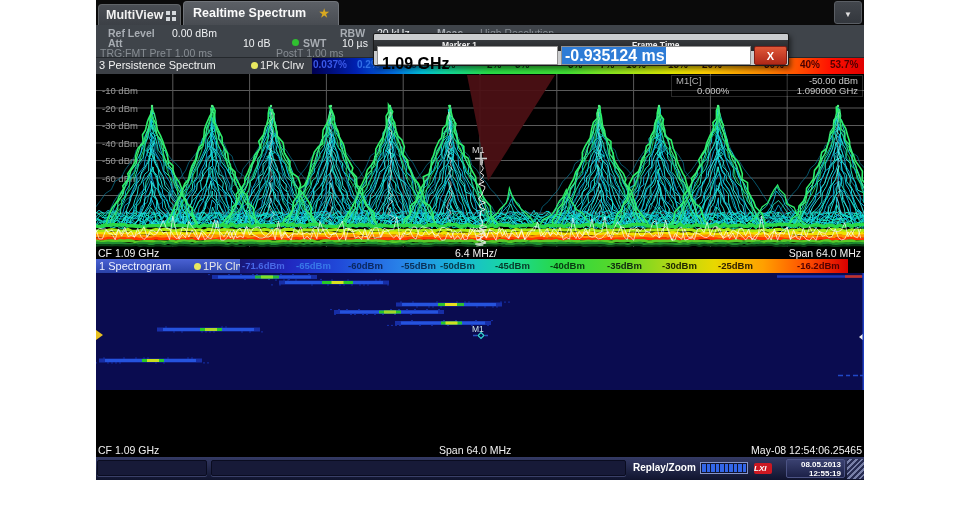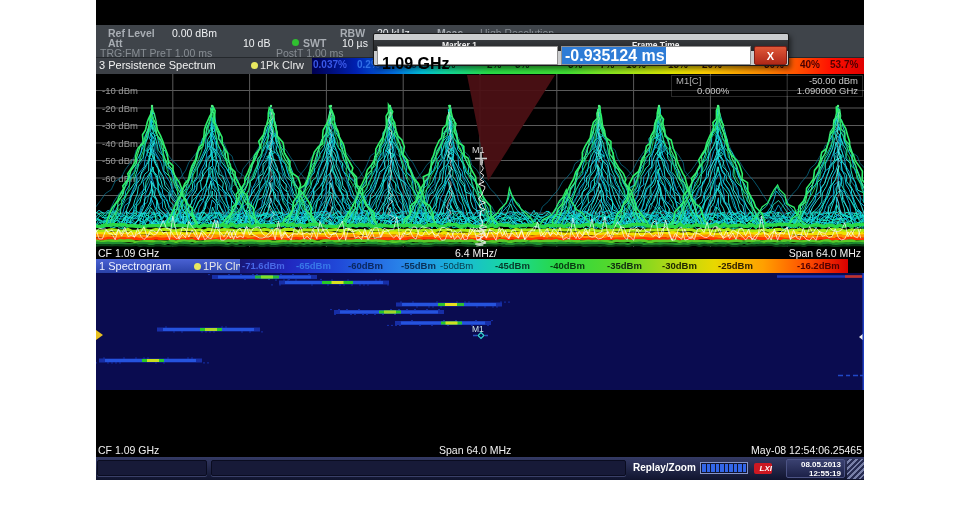--- a/index.html
+++ b/index.html
@@ -1,20 +1,30 @@
 <!DOCTYPE html>
 <html><head><meta charset="utf-8"><style>
 * {margin:0;padding:0;box-sizing:border-box}
 body {width:960px;height:512px;background:#fff;font-family:"Liberation Sans",sans-serif;overflow:hidden;position:relative}
 #ui {position:absolute;left:96px;top:0;width:768px;height:480px;background:#000}
 .lbl {color:#a8adb3}
 .val {color:#f0f2f4}
 </style></head><body>
 <div id="ui">
 
+  <div style="position:absolute;left:0;top:0;width:768px;height:25px;background:#0a0a0a">
+    <div style="position:absolute;left:2px;top:4px;width:83px;height:21px;background:linear-gradient(#4a4e54,#3c4046);border:1px solid #606468;border-bottom:none;border-radius:4px 4px 0 0;color:#f0f0f0;font-weight:bold;font-size:12.5px;padding:3px 0 0 7px">MultiView<svg style="position:absolute;right:4px;top:6px" width="10" height="10">
+          <rect width="4" height="4" fill="#d4d8dc"></rect>
+          <rect x="6" width="4" height="4" fill="#d4d8dc"></rect>
+          <rect y="6" width="4" height="4" fill="#d4d8dc"></rect>
+          <rect x="6" y="6" width="4" height="4" fill="#d4d8dc"></rect>
+        </svg></div>
+    <div style="position:absolute;left:87px;top:1px;width:156px;height:24px;background:linear-gradient(#5c6066,#484c52);border:1px solid #70747a;border-bottom:none;border-radius:4px 4px 0 0;color:#fafafa;font-weight:bold;font-size:12.5px;padding:4px 0 0 9px">Realtime Spectrum<span style="position:absolute;right:9px;top:5px;color:#d8a820;font-size:11px">★</span></div>
+    <div style="position:absolute;left:738px;top:1px;width:28px;height:23px;background:linear-gradient(#42464c,#33373d);border:1px solid #5a5e64;border-radius:3px;color:#e0e0e0;font-size:8px;text-align:center;padding-top:8px">▼</div>
+  </div>
 
   <div style="position:absolute;left:0;top:25px;width:768px;height:33px;background:#3f444a;font-size:10.5px;border-bottom:1px solid #24282c">
     <span class="lbl" style="position:absolute;left:12px;top:2px;font-weight:bold">Ref Level</span>
       <span class="val" style="position:absolute;left:76px;top:2px">0.00 dBm</span>
     <span class="lbl" style="position:absolute;left:244px;top:2px;font-weight:bold">RBW</span>
       <span class="val" style="position:absolute;left:281px;top:2px">20 kHz</span>
     <span class="lbl" style="position:absolute;left:341px;top:2px;font-weight:bold">Meas</span>
       <span style="position:absolute;left:384px;top:2px;color:#8a9096">High Resolution</span>
     <span class="lbl" style="position:absolute;left:12px;top:12px;font-weight:bold">Att</span>
       <span class="val" style="position:absolute;left:147px;top:12px">10 dB</span>
@@ -406,21 +416,21 @@
 
   <div style="position:absolute;left:0;top:259px;width:719px;height:14px;background:linear-gradient(#4a62d4,#2a42a8)">
     <span style="position:absolute;left:3px;top:1px;color:#eef0ff;font-size:11px">1 Spectrogram</span>
     <span style="position:absolute;left:98px;top:4px;width:7px;height:7px;border-radius:50%;background:#e8e860"></span>
     <span style="position:absolute;left:107px;top:1px;color:#e8e8e8;font-size:11px">1Pk Clrw</span>
     <div style="position:absolute;left:144px;top:0;width:608px;height:14px;background:linear-gradient(to right,#181878 0%,#2028c0 8%,#2048d8 16%,#2880e8 26%,#18b8d8 36%,#18d8a0 44%,#28d848 52%,#58d828 62%,#a8d818 70%,#e8d800 78%,#ffa000 86%,#ff5000 93%,#d80000 100%)">
         <span style="position:absolute;left:2px;top:1px;color:#4868e8;font-size:9.5px;font-weight:bold">-71.6dBm</span>
         <span style="position:absolute;left:56px;top:1px;color:#3878e8;font-size:9.5px;font-weight:bold">-65dBm</span>
         <span style="position:absolute;left:108px;top:1px;color:#0a2860;font-size:9.5px;font-weight:bold">-60dBm</span>
         <span style="position:absolute;left:161px;top:1px;color:#0a3058;font-size:9.5px;font-weight:bold">-55dBm</span>
-        <span style="position:absolute;left:200px;top:1px;color:#083848;font-size:9.5px;font-weight:normal">-50dBm</span>
+        <span style="position:absolute;left:200px;top:1px;color:#083848;font-size:9.5px;font-weight:bold">-50dBm</span>
         <span style="position:absolute;left:255px;top:1px;color:#083828;font-size:9.5px;font-weight:bold">-45dBm</span>
         <span style="position:absolute;left:310px;top:1px;color:#083810;font-size:9.5px;font-weight:bold">-40dBm</span>
         <span style="position:absolute;left:367px;top:1px;color:#102810;font-size:9.5px;font-weight:bold">-35dBm</span>
         <span style="position:absolute;left:422px;top:1px;color:#202800;font-size:9.5px;font-weight:bold">-30dBm</span>
         <span style="position:absolute;left:478px;top:1px;color:#302000;font-size:9.5px;font-weight:bold">-25dBm</span>
         <span style="position:absolute;left:557px;top:1px;color:#500000;font-size:9.5px;font-weight:bold">-16.2dBm</span>
       </div>
   </div>
   <svg width="768" height="117" viewBox="0 0 768 117" style="position:absolute;left:0;top:273px;background:#0a0c50">
       <line x1="116" y1="4" x2="221" y2="4" stroke="#1a35b5" stroke-width="4.2" opacity="0.85"></line>
@@ -486,21 +496,21 @@
         <i style="flex:1;background:#3366e8"></i>
         <i style="flex:1;background:#3366e8"></i>
         <i style="flex:1;background:#3366e8"></i>
         <i style="flex:1;background:#3366e8"></i>
         <i style="flex:1;background:#3366e8"></i>
         <i style="flex:1;background:#3366e8"></i>
         <i style="flex:1;background:#3366e8"></i>
         <i style="flex:1;background:#3366e8"></i>
         <i style="flex:1;background:#3366e8"></i>
     </div>
-    <div style="position:absolute;left:658px;top:6px;width:18px;height:11px;background:#cc1822;border-radius:2px;color:#fff;font-size:8px;font-weight:bold;font-style:italic;text-align:right;line-height:11px">LXI</div>
+    <div style="position:absolute;left:658px;top:6px;width:18px;height:11px;background:#cc1822;border-radius:2px;color:#fff;font-size:8px;font-weight:bold;font-style:italic;text-align:left;line-height:11px">LXI</div>
     <div style="position:absolute;left:690px;top:2px;width:59px;height:19px;background:linear-gradient(#3a4170,#1c2148);border:1px solid #4c5384;border-radius:2px;color:#fff;font-weight:bold;font-size:8px;text-align:right;padding:1px 3px 0 0;line-height:8.5px">08.05.2013<br>12:55:19</div>
     <div style="position:absolute;right:0;top:2px;width:17px;height:20px;background:repeating-linear-gradient(135deg,#272c52 0 2px,#7880a8 2px 4px)"></div>
   </div>
 </div>
 
 <div style="position:absolute;left:373px;top:33px;width:416px;height:33px;background:#caccce;border:1px solid #1a1a1a;border-radius:2px;box-shadow:2px 3px 5px rgba(0,0,0,0.5)">
   <div style="position:absolute;left:0;top:6px;width:100%;height:11px;background:linear-gradient(#36393d,#232527);color:#f0f0f0;font-size:8.5px;font-weight:bold">
     <span style="position:absolute;left:68px;top:0">Marker 1</span>
     <span style="position:absolute;left:258px;top:0">Frame Time</span>
   </div>

